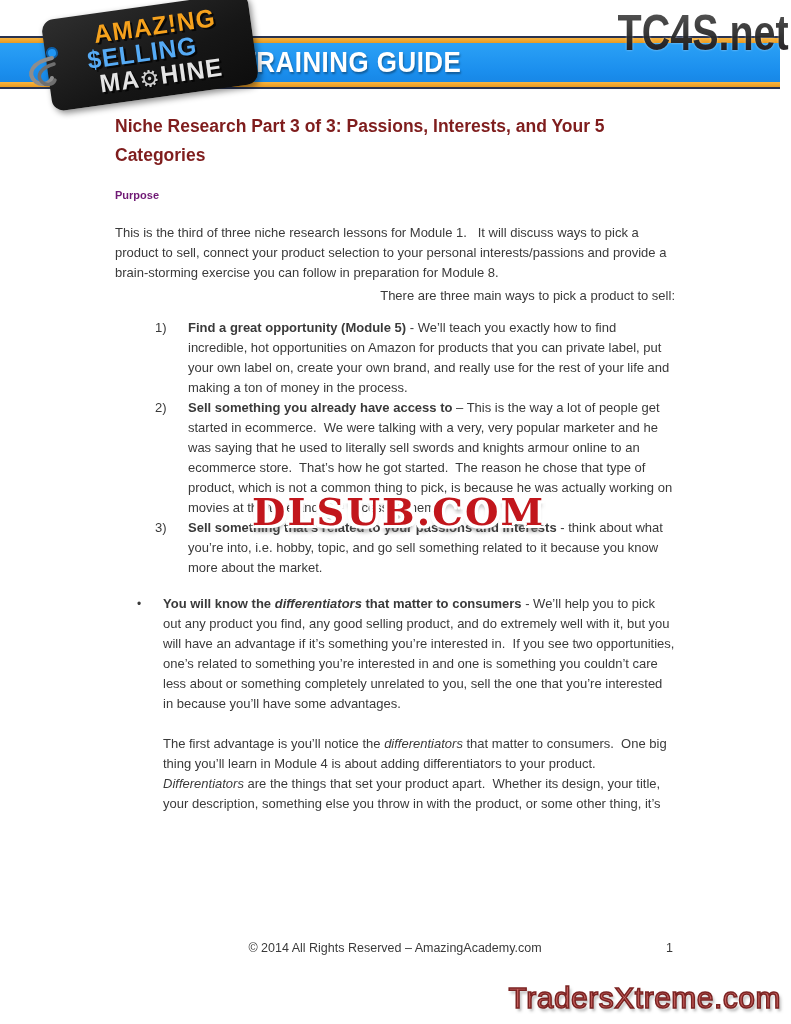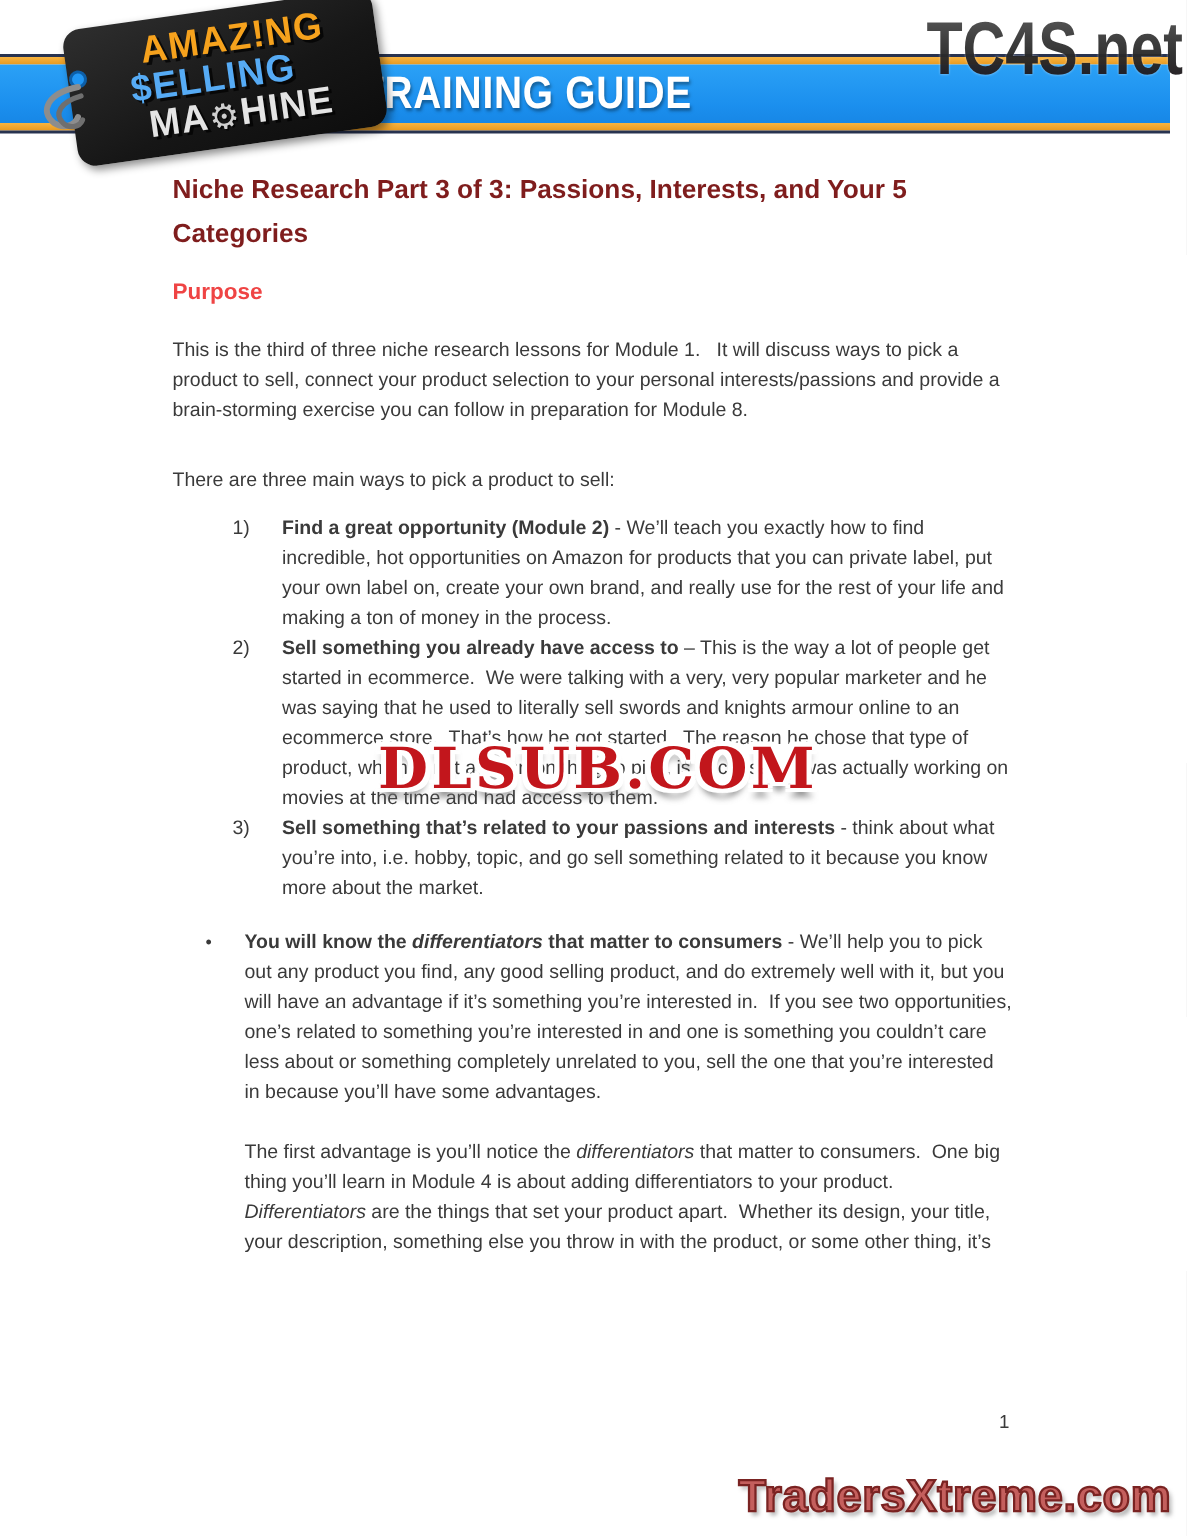--- a/index.html
+++ b/index.html
@@ -61,37 +61,37 @@
     font-family:"DejaVu Serif", serif; font-weight:bold;
     font-size:37px; letter-spacing:2px; color:#c2161c; white-space:nowrap;
     transform:scale(1.04,1.02); transform-origin:left center;
     text-shadow:
       -3px -3px 0 #ffffff, 3px -3px 0 #ffffff, -3px 3px 0 #ffffff, 3px 3px 0 #ffffff,
       -3px 0 0 #ffffff, 3px 0 0 #ffffff, 0 -3px 0 #ffffff, 0 3px 0 #ffffff,
       0 6px 4px rgba(110,110,110,0.75);
   }
   .wm-bottom {
     position:absolute; right:10px; top:981px; z-index:6;
-    font-size:30px; font-weight:bold; letter-spacing:0.5px; white-space:nowrap;
+    font-size:30px; font-weight:normal; letter-spacing:0.5px; white-space:nowrap;
     color:#c45f5d; -webkit-text-stroke:1.5px #7a2322;
     text-shadow:0 0 5px rgba(255,255,255,0.85), 2px 3px 3px rgba(70,70,70,0.5);
   }
 
   
   .content { position:absolute; left:115px; top:112px; width:560px; z-index:2; }
   .doc-title {
     color:#7f1d1d; font-size:17.5px; font-weight:bold; line-height:29px;
     margin:0 0 14px 0;
   }
-  .h2 { color:#ef4444; font-size:15px; font-weight:bold; line-height:22px; }
+  .h2 { color:#701a75; font-size:11px; font-weight:bold; line-height:22px; }
   .h2.purpose { margin:0 0 0 0; }
   .para { font-size:13px; line-height:20px; white-space:pre-wrap; }
   .mt-purpose-body { margin-top:17px; }
   .mt-picking { margin-top:17px; }
-  .mt-intro { margin-top:27px; }
+  .mt-intro { margin-top:3px;text-align:right; }
   .mt-list { margin-top:12px; }
   .mt-why { margin-top:14px; }
   .mt-bullet { margin-top:16px; }
   .mt-para2 { margin-top:20px; }
 
   .num-item { display:flex; font-size:13px; line-height:20px; }
   .num-item .marker { flex:none; width:33px; margin-left:40px; }
   .num-item .txt { flex:1; white-space:pre-wrap; }
 
   .bullet-item { display:flex; font-size:13px; line-height:20px; }
@@ -145,35 +145,36 @@
     <div class="doc-title">Niche Research Part 3 of 3: Passions, Interests, and Your 5 Categories</div>
 
     <div class="h2 purpose">Purpose</div>
     <div class="para mt-purpose-body">This is the third of three niche research lessons for Module 1.   It will discuss ways to pick a product to sell, connect your product selection to your personal interests/passions and provide a brain-storming exercise you can follow in preparation for Module 8.</div>
 
     <div class="para mt-intro">There are three main ways to pick a product to sell:</div>
 
     <div class="mt-list">
       <div class="num-item">
         <span class="marker">1)</span>
-        <span class="txt"><span class="run-b">Find a great opportunity (Module 2)</span><span class="run-n"> - We’ll teach you exactly how to find incredible, hot opportunities on Amazon for products that you can private label, put your own label on, create your own brand, and really use for the rest of your life and making a ton of money in the process.</span></span>
+        <span class="txt"><span class="run-b">Find a great opportunity (Module 5)</span><span class="run-n"> - We’ll teach you exactly how to find incredible, hot opportunities on Amazon for products that you can private label, put your own label on, create your own brand, and really use for the rest of your life and making a ton of money in the process.</span></span>
       </div>
       <div class="num-item">
         <span class="marker">2)</span>
         <span class="txt"><span class="run-b">Sell something you already have access to</span><span class="run-n"> – This is the way a lot of people get started in ecommerce.  We were talking with a very, very popular marketer and he was saying that he used to literally sell swords and knights armour online to an ecommerce store.  That’s how he got started.  The reason he chose that type of product, which is not a common thing to pick, is because he was actually working on movies at the time and had access to them.</span></span>
       </div>
       <div class="num-item">
         <span class="marker">3)</span>
         <span class="txt"><span class="run-b">Sell something that’s related to your passions and interests</span><span class="run-n"> - think about what you’re into, i.e. hobby, topic, and go sell something related to it because you know more about the market.</span></span>
       </div>
     </div>
 
 
     <div class="bullet-item mt-bullet">
       <span class="marker">•</span>
       <span class="txt"><span class="run-b">You will know the </span><span class="run-bi">differentiators</span><span class="run-b"> that matter to consumers</span><span class="run-n"> - We’ll help you to pick out any product you find, any good selling product, and do extremely well with it, but you will have an advantage if it’s something you’re interested in.  If you see two opportunities, one’s related to something you’re interested in and one is something you couldn’t care less about or something completely unrelated to you, sell the one that you’re interested in because you’ll have some advantages.</span></span>
     </div>
     <div class="para indent-bullet mt-para2"><span class="run-n">The first advantage is you’ll notice the </span><span class="run-i">differentiators</span><span class="run-n"> that matter to consumers.  One big thing you’ll learn in Module 4 is about adding differentiators to your product.  </span><span class="run-i">Differentiators</span><span class="run-n"> are the things that set your product apart.  Whether its design, your title, your description, something else you throw in with the product, or some other thing, it’s</span></div>
   </div>
 
+  <div class="footer">© 2014 All Rights Reserved – AmazingAcademy.com</div>
   <div class="page-num">1</div>
 
 </div>
 
 </body></html>

